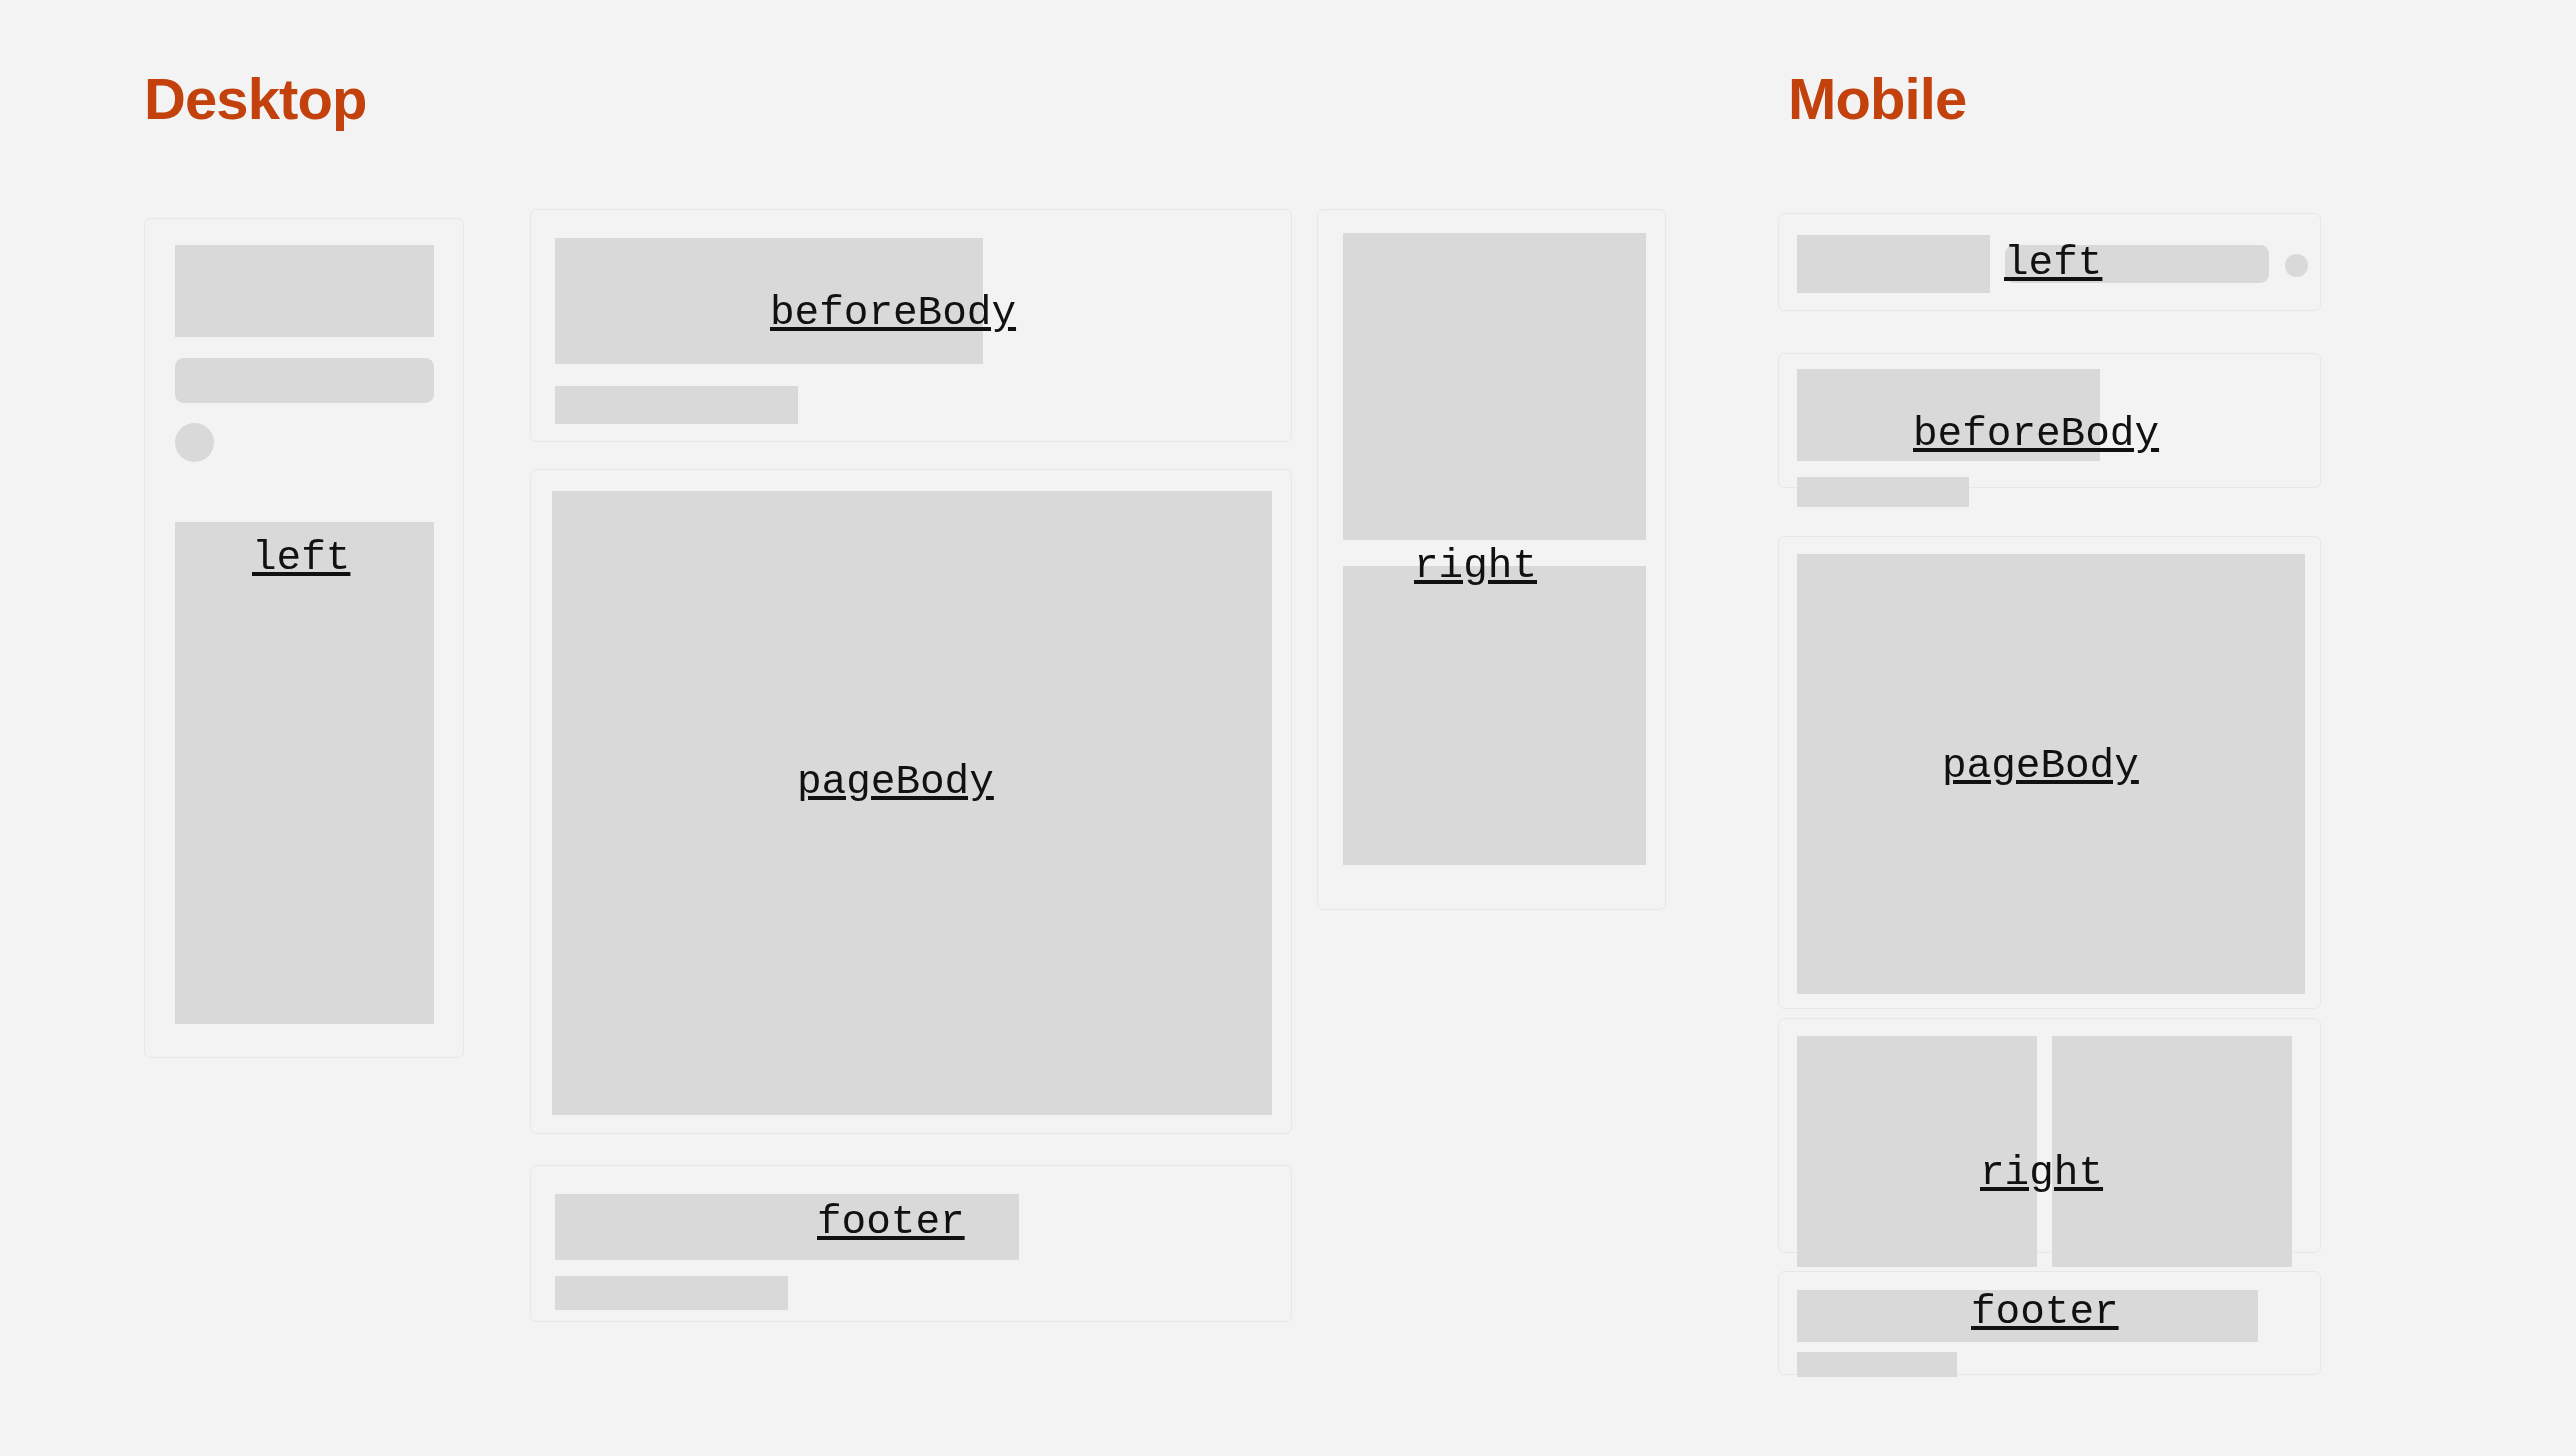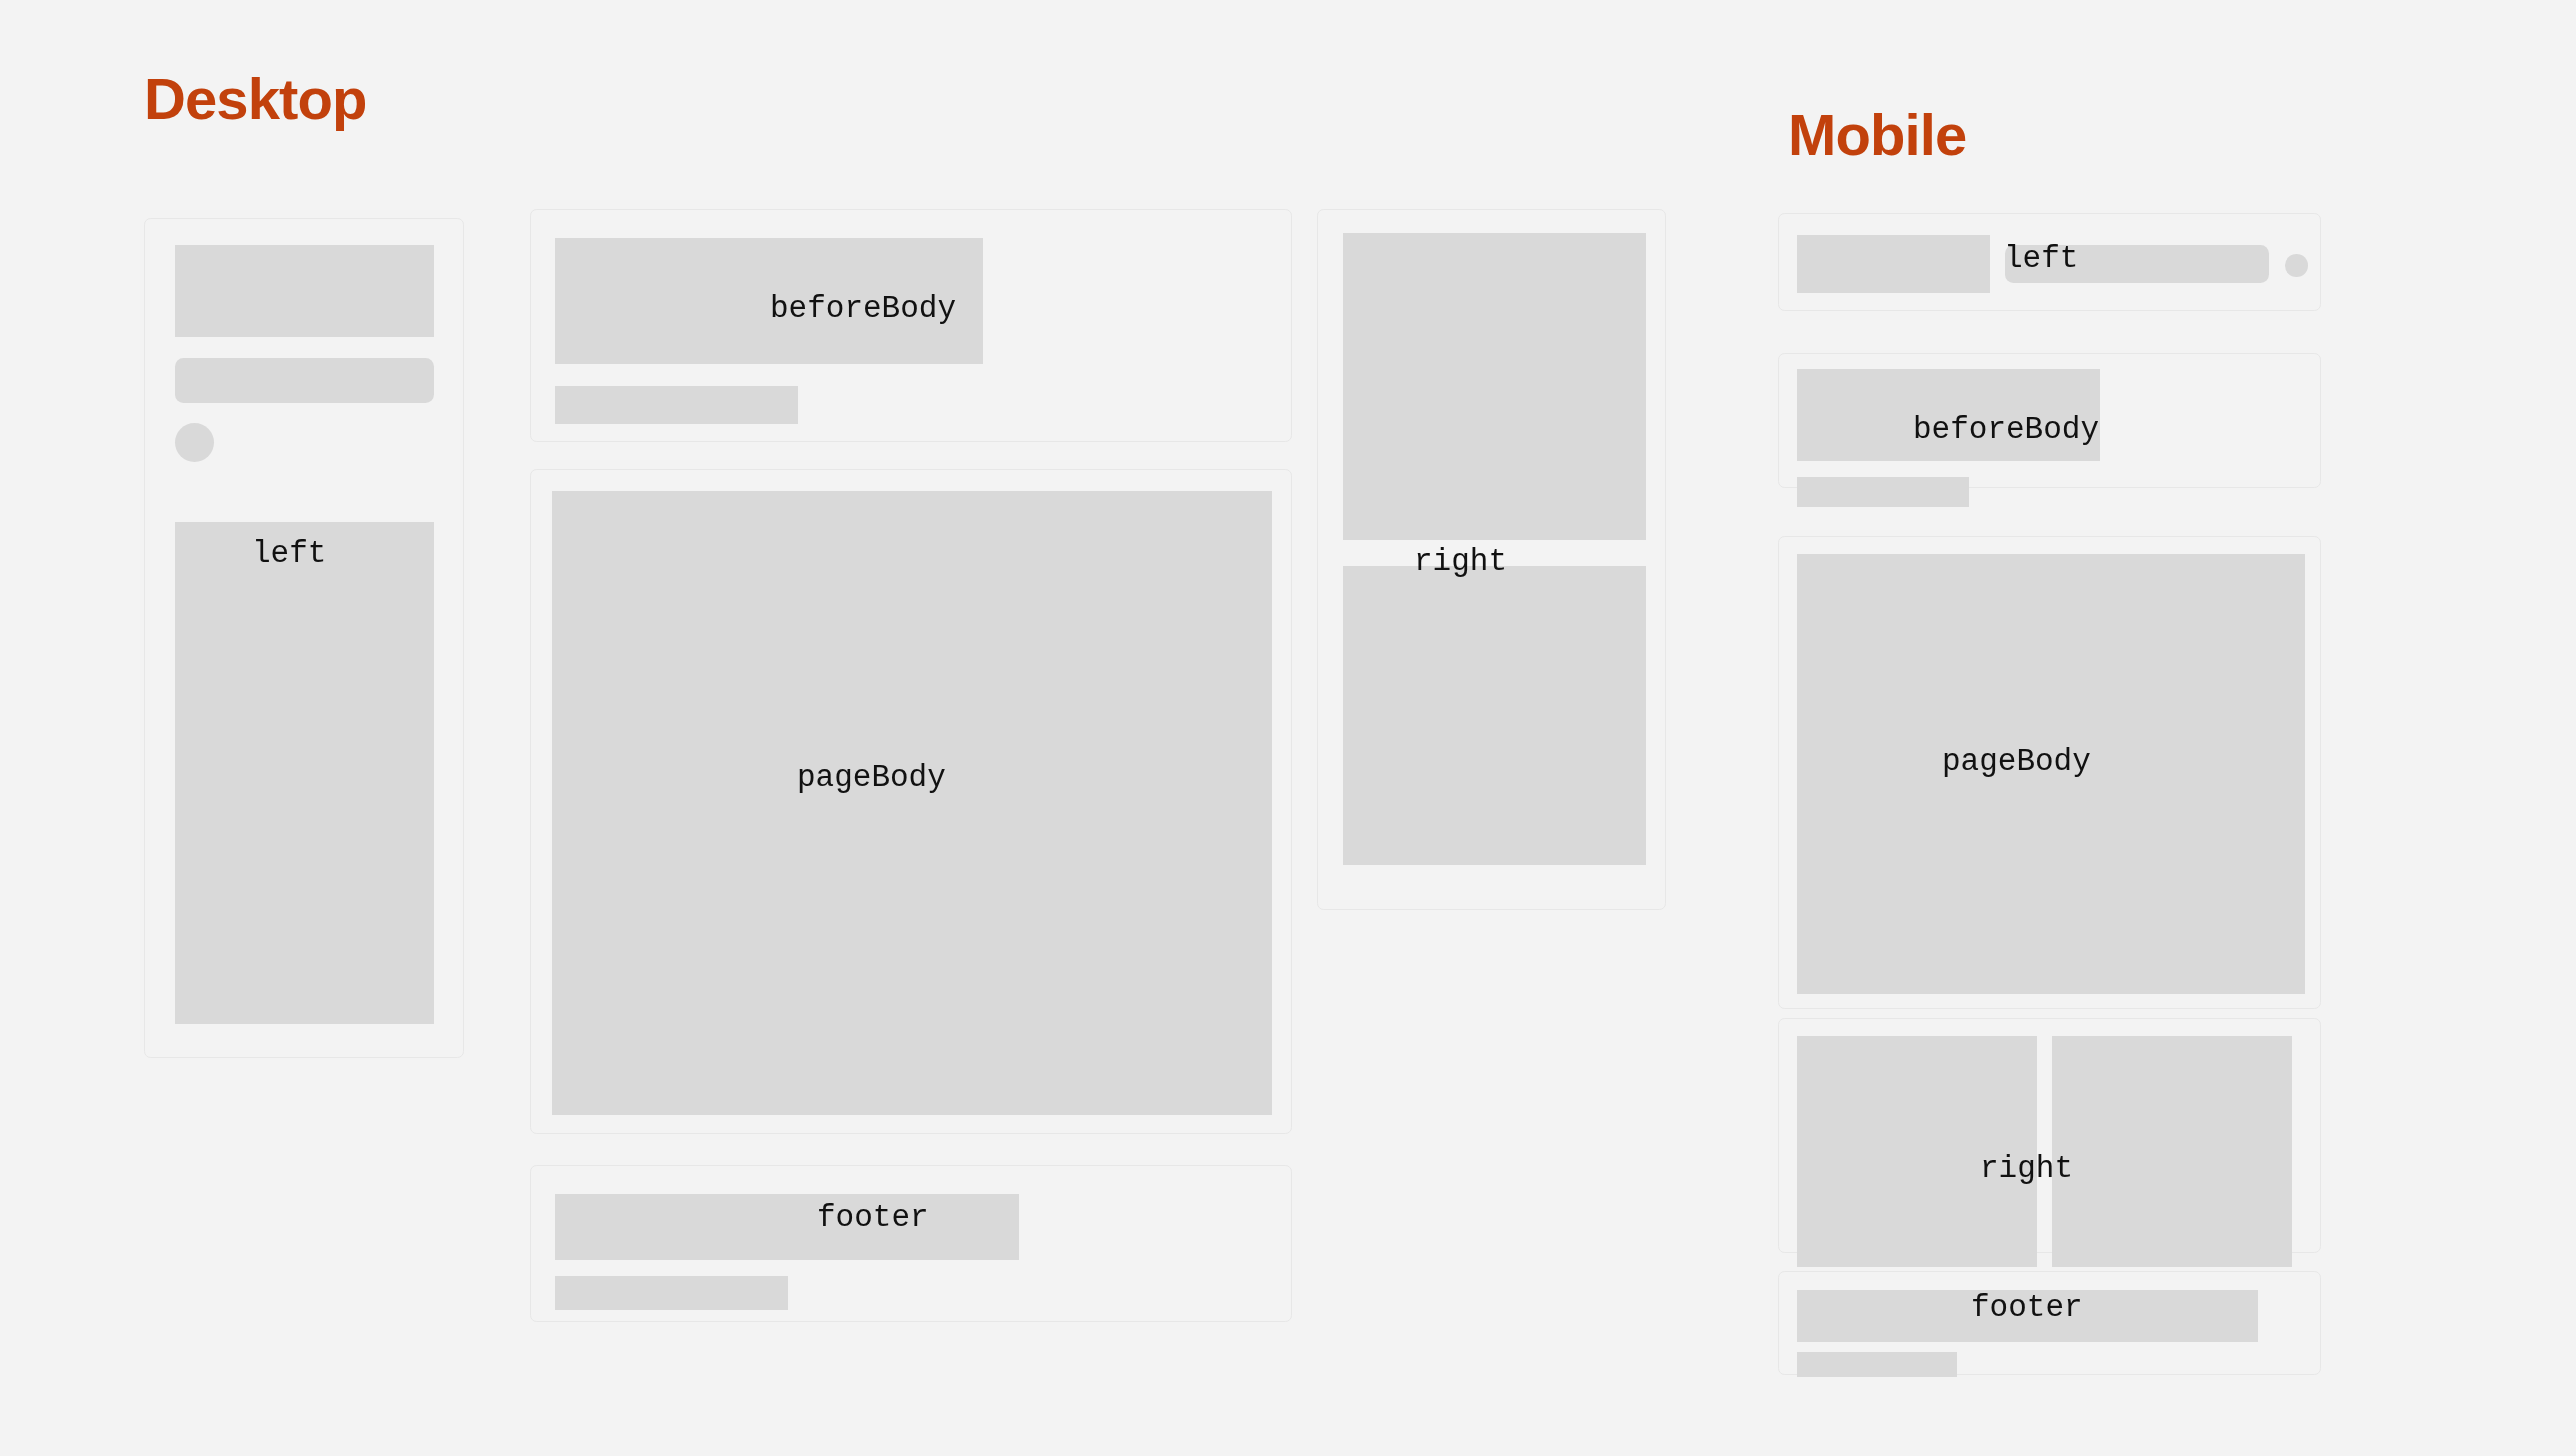--- a/index.html
+++ b/index.html
@@ -20,21 +20,21 @@
     position: absolute;
     font-family: "Liberation Sans", sans-serif;
     font-weight: bold;
     font-size: 58px;
     line-height: 1;
     color: #c2410c;
     letter-spacing: -0.9px;
     white-space: nowrap;
   }
   #title-desktop { left: 144px; top: 70px; }
-  #title-mobile  { left: 1788px; top: 70px; margin-top: 36px; }
+  #title-mobile  { left: 1788px; top: 70px; }
 
   
   .panel {
     position: absolute;
     background: #f3f3f3;
     border: 1.9px solid #e7e7e7;
     border-radius: 6.6px;
     box-sizing: border-box;
   }
 
@@ -44,26 +44,27 @@
     background: #d9d9d9;
     box-sizing: border-box;
   }
   .blk.rounded { border-radius: 8.5px; }
   .blk.circle  { border-radius: 50%; }
 
   
   .slot-label {
     position: absolute;
     font-family: "Liberation Mono", "DejaVu Sans Mono", monospace;
-    font-size: 31px;
+    font-size: 41px;
     line-height: 1;
     color: #111111;
     white-space: nowrap;
     pointer-events: none;
     z-index: 5;
+    text-decoration: underline;
   }
 
   
   #desktop-left-panel   { left: 144px;  top: 218px; width: 320px;  height: 840px; }
   #dl-block-1 { left: 30px;  top: 26px;  width: 259px; height: 92px; }
   #dl-block-2 { left: 30px;  top: 139px; width: 259px; height: 45px; }
   #dl-circle  { left: 30px;  top: 204px; width: 39px;  height: 39px; }
   #dl-block-3 { left: 30px;  top: 303px; width: 259px; height: 502px; }
   #label-desktop-left { left: 252px; top: 538px; }
 

